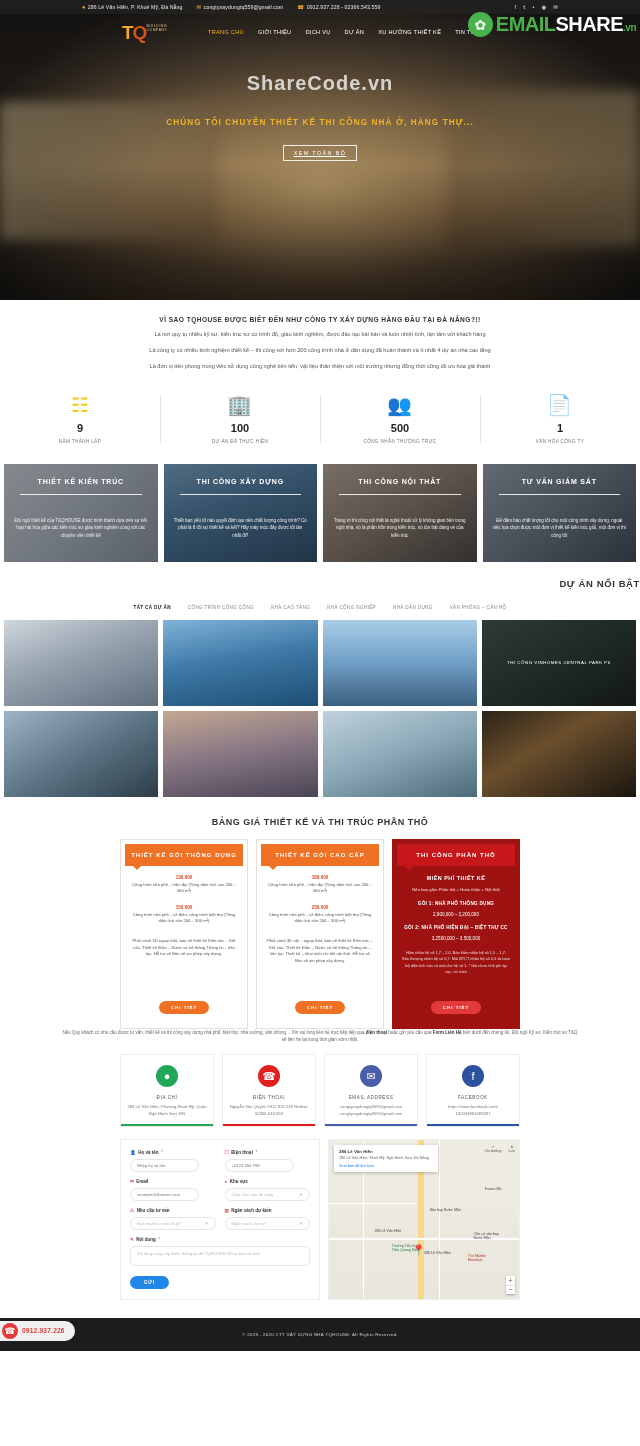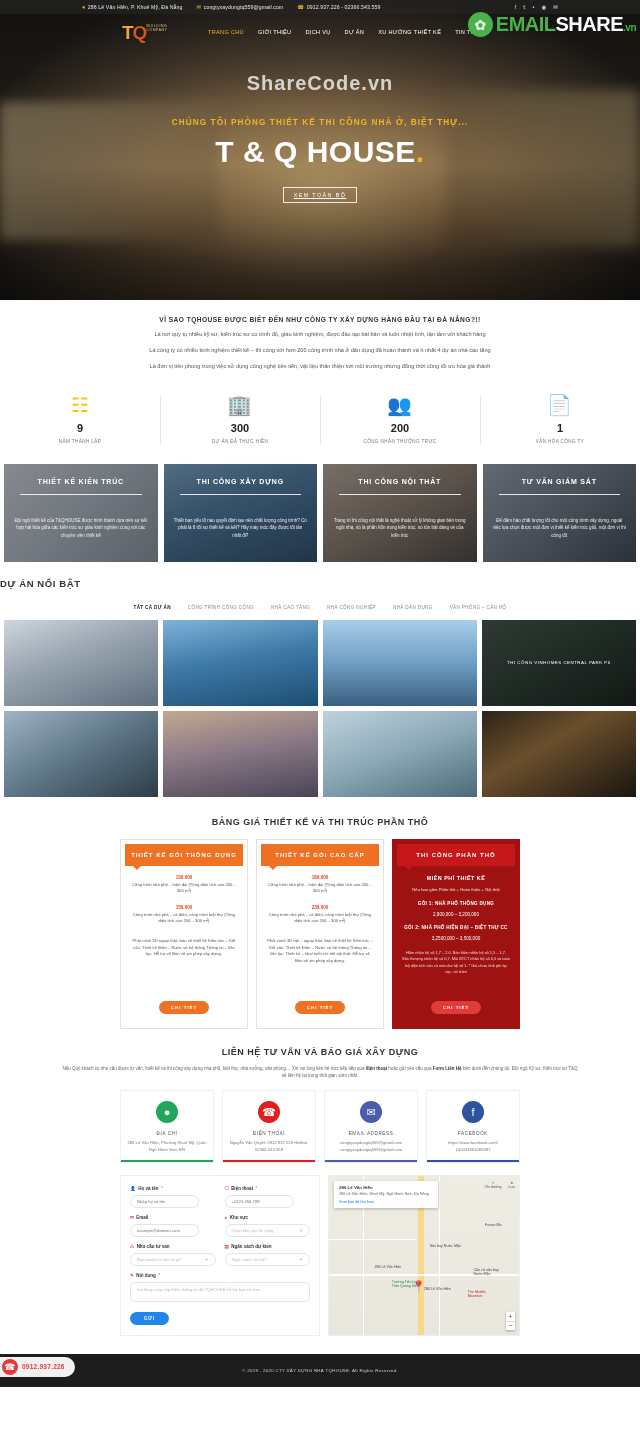--- a/index.html
+++ b/index.html
@@ -117,21 +117,21 @@
   .svc.s2 .bg { background: linear-gradient(160deg,#7fa9c9 0%,#4f7da1 40%,#2c4a63 100%); }
   .svc.s3 .bg { background: linear-gradient(150deg,#bfae9c 0%,#8d7a68 50%,#4b4239 100%); }
   .svc.s4 .bg { background: linear-gradient(140deg,#9aa4ae 0%,#6d7781 50%,#3d454d 100%); }
   .svc .ov { position:absolute; inset:0; background: rgba(20,24,30,0.42); }
   .svc .inner { position:relative; z-index:2; width:100%; padding: 14px 10px 10px; text-align:center; }
   .svc h3 { font-size: 7px; color:#fff; font-weight:bold; letter-spacing:.8px; }
   .svc .rule { height:1px; background: rgba(255,255,255,.85); margin: 9px 6px 0; }
   .svc p { font-size: 4.5px; color:#eee; line-height:1.65; margin-top: 22px; }
 
   
-  .proj-head { text-align:left; padding: 16px 0 8px; }
+  .proj-head { text-align:right; padding: 16px 0 8px; }
   .proj-head h2 { font-size: 9.5px; color:#333; letter-spacing:.6px; }
   .proj-filters { display:flex; justify-content:center; gap: 17px; padding: 8px 0 10px; }
   .proj-filters a { font-size:4.6px; color:#888; text-decoration:none; letter-spacing:.35px; white-space:nowrap; }
   .proj-filters a.active { color:#222; font-weight:bold; }
 
   .proj-grid { display:grid; grid-template-columns: repeat(4, 1fr); gap: 5px; padding: 0 4px; }
   .proj { height: 86px; position:relative; overflow:hidden; }
   .p1 { background: linear-gradient(160deg,#cfd6dc 0%,#9aa6b2 40%,#5f6e7c 100%); }
   .p2 { background: linear-gradient(170deg,#7fb3d8 0%,#3f7aa8 45%,#1d4e73 100%); }
   .p3 { background: linear-gradient(180deg,#a9cde8 0%,#6f9ec4 50%,#3b5f7f 100%); }
@@ -319,47 +319,46 @@
     </div>
 
     <div class="sharecode-badge">
       <div class="sc-leaf">✿</div>
       <div class="sc-text"><span class="green">EMAIL</span><span>SHARE</span><span class="vn green">.vn</span></div>
     </div>
 
     <div class="hero-watermark">ShareCode.vn</div>
 
     <div class="hero-center">
-      <div class="hero-kicker">CHÚNG TÔI PHÒNG THIẾT KẾ THI CÔNG NHÀ Ở, BIỆT THỰ...</div>
-      <div class="hero-title"><span>T &amp; Q HOUSE</span><span class="dot">.</span></div>
+      <div class="hero-kicker">CHÚNG TÔI CHUYÊN THIẾT KẾ THI CÔNG NHÀ Ở, HÀNG THỰ...</div>
       <a href="#" class="hero-btn">XEM TOÀN BỘ</a>
     </div>
   </div>
 
   <section class="why">
     <h2>VÌ SAO TQHOUSE ĐƯỢC BIẾT ĐẾN NHƯ CÔNG TY XÂY DỰNG HÀNG ĐẦU TẠI ĐÀ NẴNG?!!</h2>
     <p>Là nơi quy tụ nhiều kỹ sư, kiến trúc sư có trình độ, giàu kinh nghiệm, được đào tạo bài bản và luôn nhiệt tình, tận tâm với khách hàng</p>
     <p>Là công ty có nhiều kinh nghiệm thiết kế – thi công với hơn 200 công trình nhà ở dân dụng đã hoàn thành và ít nhất 4 dự án nhà cao tầng</p>
     <p>Là đơn vị tiên phong trong việc sử dụng công nghệ tiên tiến, vật liệu thân thiện với môi trường nhưng đồng thời cũng tối ưu hóa giá thành</p>
   </section>
 
   <section class="stats">
     <div class="stat">
       <div class="stat-icon">☷</div>
       <div class="stat-num">9</div>
       <div class="stat-label">NĂM THÀNH LẬP</div>
     </div>
     <div class="stat">
       <div class="stat-icon">🏢</div>
-      <div class="stat-num">300</div>
+      <div class="stat-num">100</div>
       <div class="stat-label">DỰ ÁN ĐÃ THỰC HIỆN</div>
     </div>
     <div class="stat">
       <div class="stat-icon">👥</div>
-      <div class="stat-num">200</div>
+      <div class="stat-num">500</div>
       <div class="stat-label">CÔNG NHÂN THƯỜNG TRỰC</div>
     </div>
     <div class="stat">
       <div class="stat-icon">📄</div>
       <div class="stat-num">1</div>
       <div class="stat-label">VĂN HÓA CÔNG TY</div>
     </div>
   </section>
 
   <section class="services">
@@ -483,23 +482,20 @@
           <div class="rhead">GÓI 2: NHÀ PHỐ HIỆN ĐẠI – BIỆT THỰ CC</div>
           <div class="rnum">3,2500,000 – 3,500,000</div>
           <div class="rfine">Hầm nhân hệ số 1,7 – 2.0. Bán hầm nhân hệ số 1,5 – 1,7. Sân thượng nhân hệ số 0,7. Mái BTCT nhân hệ số 0,5 và toàn bộ diện tích sàn có mái che hệ số 1. * Giá chưa tính phí ép cọc, cừ tràm</div>
         </div>
         <button class="pbtn">CHI TIẾT</button>
       </div>
     </div>
   </section>
 
   <section>
-    <div class="contact-head">
-      <h2>LIÊN HỆ TƯ VẤN VÀ BÁO GIÁ XÂY DỰNG</h2>
-    </div>
     <div class="contact-intro">
       <span>Nếu Quý khách có nhu cầu được tư vấn, thiết kế và thi công xây dựng nhà phố, biệt thự, nhà xưởng, văn phòng… Xin vui lòng liên hệ trực tiếp tiếp qua </span><b>điện thoại</b><span> hoặc gửi yêu cầu qua </span><b>Form Liên Hệ</b><span> bên dưới đến chúng tôi. Đội ngũ Kỹ sư, Kiến trúc sư T&amp;Q sẽ liên hệ lại trong thời gian sớm nhất.</span>
     </div>
 
     <div class="cards4">
       <div class="ccard">
         <div class="circ" style="background:#22a65a">●</div>
         <div class="ctitle">ĐỊA CHỈ</div>
         <div class="ctext">
           <span>286 Lê Văn Hiến, Phường Khuê</span>

